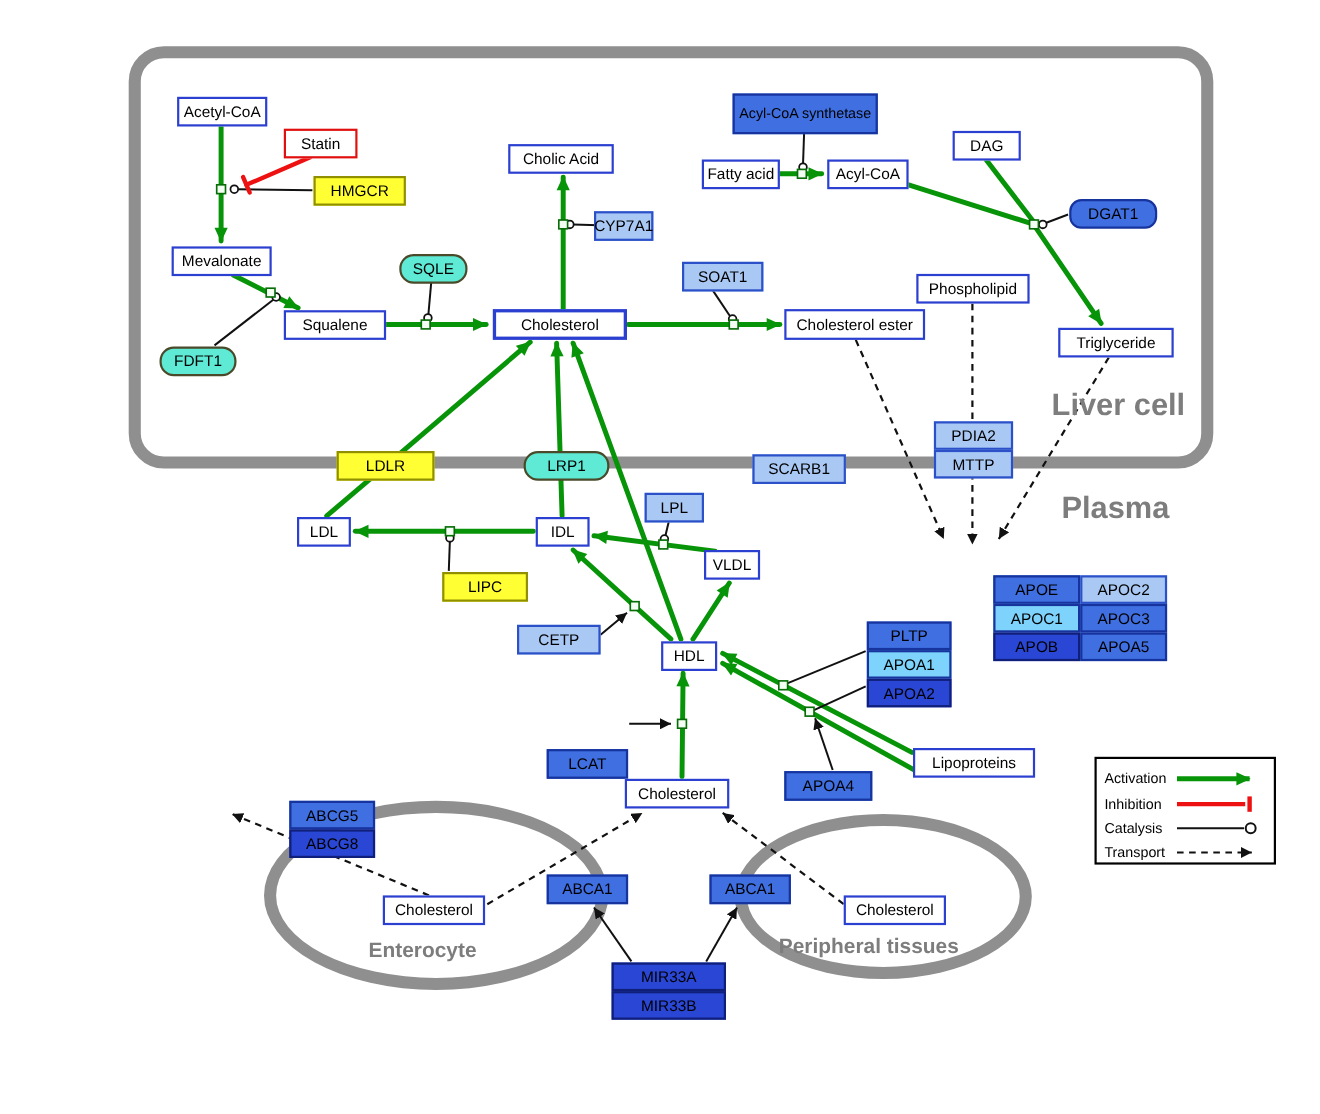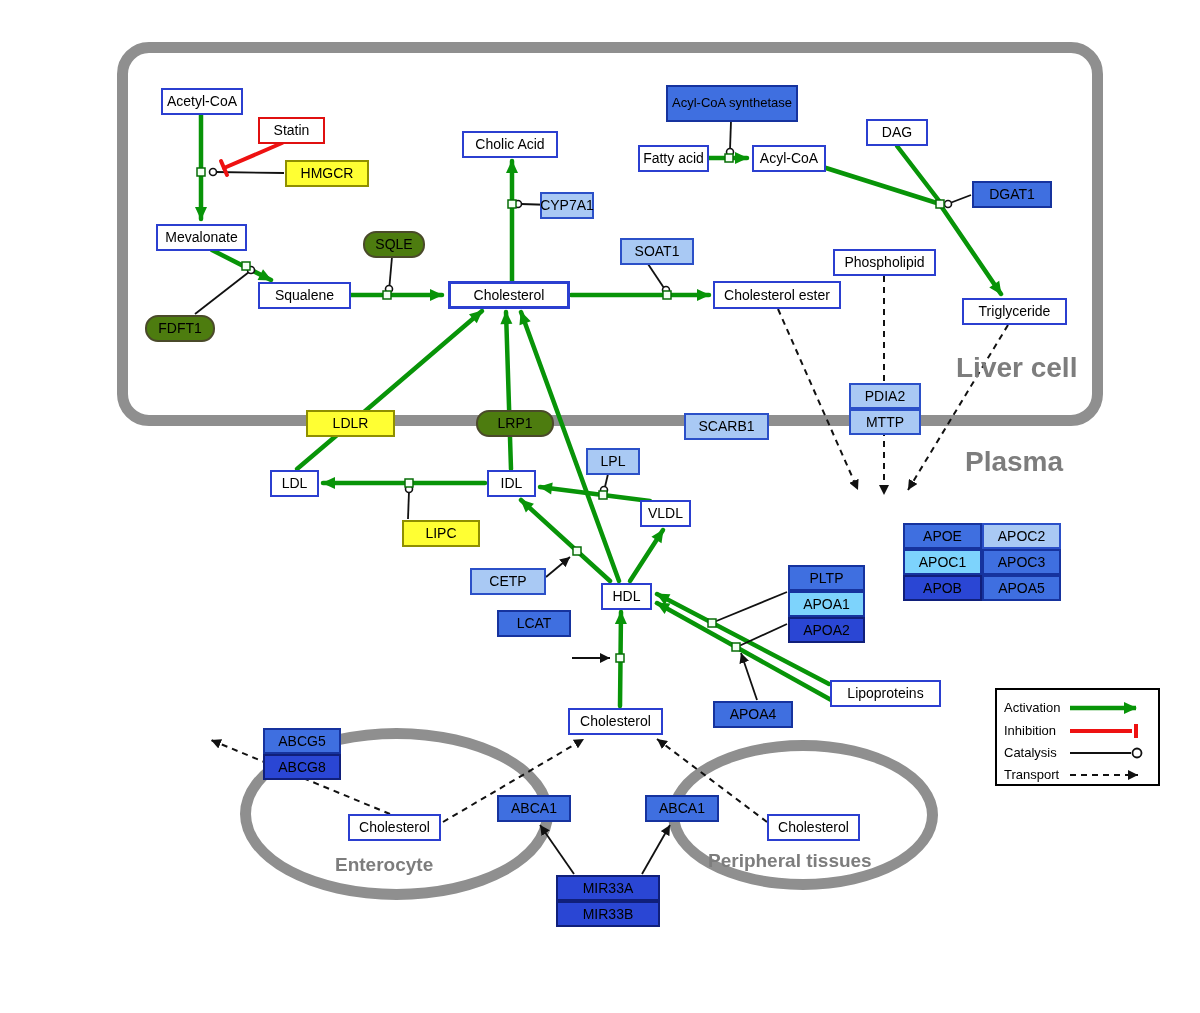--- a/index.html
+++ b/index.html
@@ -13,21 +13,21 @@
   
   #edges{position:absolute;left:0;top:0;z-index:2;pointer-events:none;}
   
   .box{position:absolute;height:27px;display:flex;align-items:center;justify-content:center;
        font-size:14px;line-height:1.15;border:2px solid #2b3fd0;background:#fff;
        box-sizing:border-box;z-index:3;text-align:center;white-space:nowrap;}
   .wrap{white-space:normal;font-size:13px;}
   .red-border{border-color:#e01010;border-width:2.5px;}
   .bold-border{border-width:3px;}
   .yellow{background:#ffff33;border-color:#8f8f00;}
-  .paleyellow{background:#4d7c0f;border-color:#4a4a2a;border-radius:13px;}
+  .paleyellow{background:#5eead4;border-color:#4a4a2a;border-radius:13px;}
   .lightblue{background:#a9c9f4;border-color:#2b50c8;}
   .midblue{background:#7dd3fc;border-color:#16339e;}
   .blue{background:#3f6fe0;border-color:#16339e;}
   .darkblue{background:#2a46d4;border-color:#101f7a;}
   
   .region-label{position:absolute;z-index:3;font-weight:bold;color:#7d7d7d;}
   .big{font-size:28px;}
   .small{font-size:19px;}
   
   #legend-box{position:absolute;left:995px;top:688px;width:165px;height:98px;border:2px solid #000;
@@ -157,38 +157,38 @@
   <div class="box" style="left:258px;top:282px;width:93px;">Squalene</div>
   <div class="box bold-border" style="left:448px;top:281px;width:122px;height:28px;">Cholesterol</div>
   <div class="box" style="left:462px;top:131px;width:96px;">Cholic Acid</div>
   <div class="box lightblue" style="left:540px;top:192px;width:54px;">CYP7A1</div>
   <div class="box lightblue" style="left:620px;top:238px;width:74px;">SOAT1</div>
   <div class="box" style="left:713px;top:281px;width:128px;height:28px;">Cholesterol ester</div>
   <div class="box blue wrap" style="left:666px;top:85px;width:132px;height:37px;">Acyl-CoA synthetase</div>
   <div class="box" style="left:638px;top:145px;width:71px;">Fatty acid</div>
   <div class="box" style="left:752px;top:145px;width:74px;">Acyl-CoA</div>
   <div class="box" style="left:866px;top:119px;width:62px;">DAG</div>
-  <div class="box blue" style="left:972px;top:181px;width:80px;">DGAT1</div>
+  <div class="box blue" style="left:972px;top:181px;width:80px;border-radius:11px;">DGAT1</div>
   <div class="box" style="left:833px;top:249px;width:103px;">Phospholipid</div>
   <div class="box" style="left:962px;top:298px;width:105px;">Triglyceride</div>
 
   <div class="box yellow" style="left:306px;top:410px;width:89px;">LDLR</div>
   <div class="box paleyellow" style="left:476px;top:410px;width:78px;">LRP1</div>
   <div class="box lightblue" style="left:684px;top:413px;width:85px;">SCARB1</div>
   <div class="box lightblue" style="left:849px;top:383px;width:72px;height:26px;">PDIA2</div>
   <div class="box lightblue" style="left:849px;top:409px;width:72px;height:26px;">MTTP</div>
 
   <div class="box" style="left:270px;top:470px;width:49px;">LDL</div>
   <div class="box" style="left:487px;top:470px;width:49px;">IDL</div>
   <div class="box lightblue" style="left:586px;top:448px;width:54px;">LPL</div>
   <div class="box" style="left:640px;top:500px;width:51px;">VLDL</div>
   <div class="box yellow" style="left:370px;top:520px;width:78px;margin-left:32px;">LIPC</div>
   <div class="box lightblue" style="left:470px;top:568px;width:76px;">CETP</div>
   <div class="box" style="left:601px;top:583px;width:51px;">HDL</div>
-  <div class="box blue" style="left:497px;top:610px;width:74px;">LCAT</div>
+  <div class="box blue" style="left:497px;top:681px;width:74px;">LCAT</div>
   <div class="box blue" style="left:788px;top:565px;width:77px;height:26px;">PLTP</div>
   <div class="box midblue" style="left:788px;top:591px;width:77px;height:26px;">APOA1</div>
   <div class="box darkblue" style="left:788px;top:617px;width:77px;height:26px;">APOA2</div>
   <div class="box blue" style="left:713px;top:701px;width:80px;">APOA4</div>
   <div class="box" style="left:830px;top:680px;width:111px;">Lipoproteins</div>
 
   <div class="box blue" style="left:903px;top:523px;width:79px;height:26px;">APOE</div>
   <div class="box lightblue" style="left:982px;top:523px;width:79px;height:26px;">APOC2</div>
   <div class="box midblue" style="left:903px;top:549px;width:79px;height:26px;">APOC1</div>
   <div class="box blue" style="left:982px;top:549px;width:79px;height:26px;">APOC3</div>

